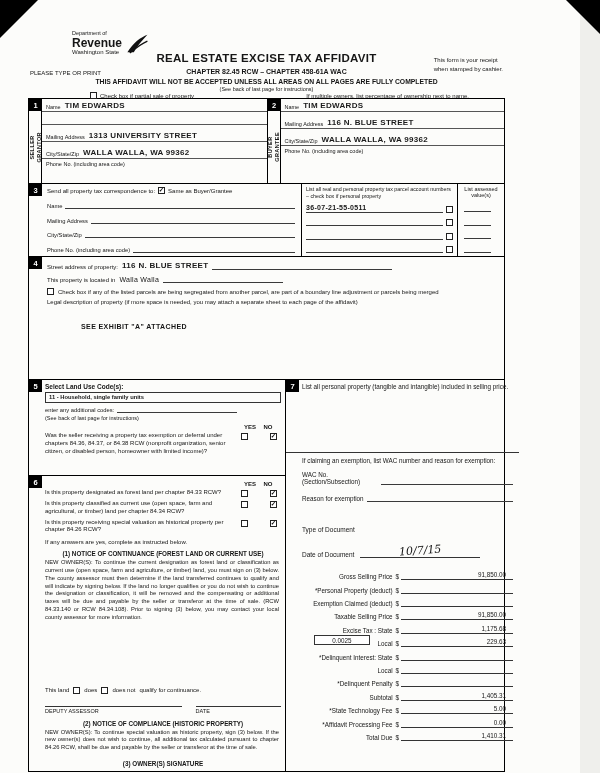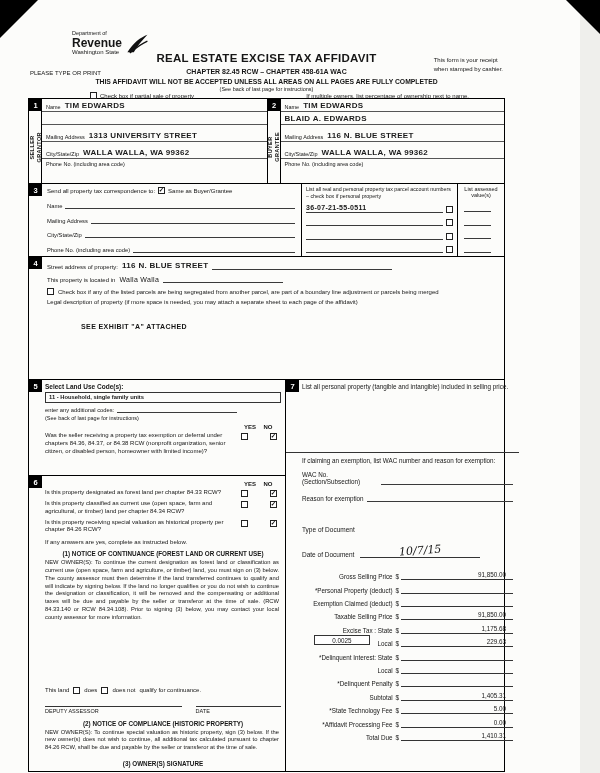--- a/index.html
+++ b/index.html
@@ -199,23 +199,20 @@
         <div class="num-badge">2</div>
         <div class="side-band">
           <div class="side-label">BUYER
 GRANTEE</div>
         </div>
         <div class="party-fields">
           <div class="pline name1">
             <span class="flabel">Name</span>
             <span class="fvalue">TIM EDWARDS</span>
           </div>
-          <div class="pline name2">
-            <span class="fvalue">BLAID A. EDWARDS</span>
-          </div>
           <div class="pline mail">
             <span class="flabel">Mailing Address</span>
             <span class="fvalue">116 N. BLUE STREET</span>
           </div>
           <div class="pline city">
             <span class="flabel">City/State/Zip</span>
             <span class="fvalue">WALLA WALLA, WA  99362</span>
           </div>
           <div class="pline phone">
             <span class="flabel">Phone No. (including area code)</span>

